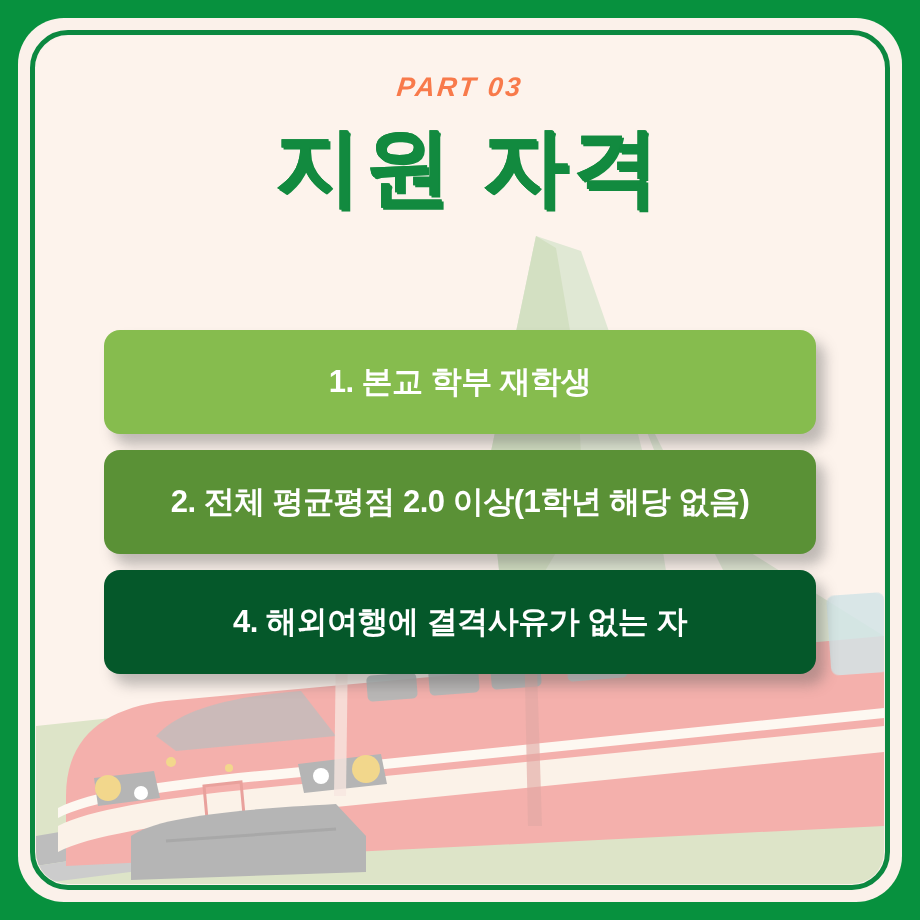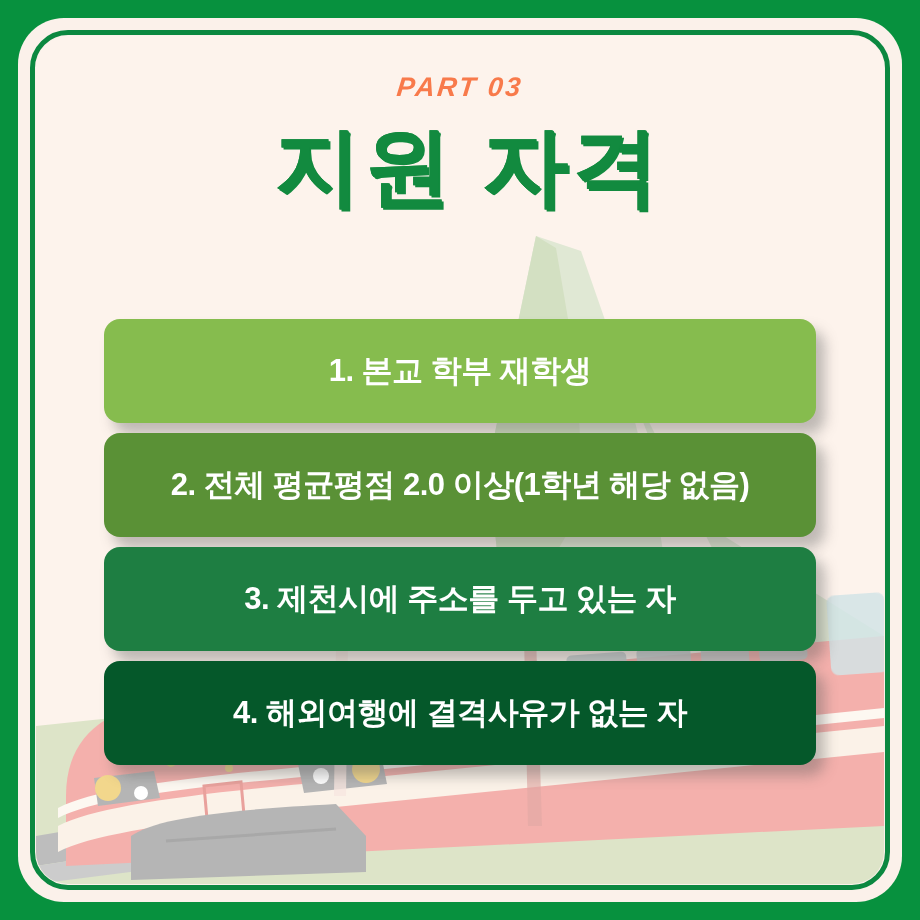--- a/index.html
+++ b/index.html
@@ -49,21 +49,21 @@
     text-shadow:
        0 0 0 #128a3f,
        2px 2px 0 #128a3f;
     margin-left: 17px;
   }
   .main-title-wrap{position:relative;display:inline-block;}
 
   
   .boxes{position:absolute;left:0;top:278px;width:848px;z-index:6;}
   .box{
-    position:relative;margin:5px auto 10px auto;
+    position:relative;margin:16px auto 10px auto;
     width:712px;height:104px;border-radius:16px;
     display:flex;align-items:center;justify-content:center;
     box-shadow:9px 11px 13px rgba(90,90,90,0.38);
   }
   .box-label{
     color:#ffffff;font-size:31px;font-weight:bold;letter-spacing:-0.5px;
     white-space:nowrap;
   }
   .b1{background:#86bc4e;}
   .b2{background:#5a9136;}
@@ -142,22 +142,19 @@
       </div>
     </div>
 
     <div class="boxes">
       <div class="box b1" style="background: rgb(134, 188, 78);">
         <span class="box-label">1. 본교 학부 재학생</span>
       </div>
       <div class="box b2" style="background: rgb(90, 145, 54); align-items: center;">
         <span class="box-label">2. 전체 평균평점 2.0 이상(1학년 해당 없음)</span>
       </div>
-      <div class="box b3" style="background: rgb(30, 126, 66);">
-        <span class="box-label">3. 제천시에 주소를 두고 있는 자</span>
-      </div>
       <div class="box b4" style="background: rgb(5, 88, 42);">
         <span class="box-label">4. 해외여행에 결격사유가 없는 자</span>
       </div>
     </div>
 
   </div>
 </div>
 
 </body></html>

